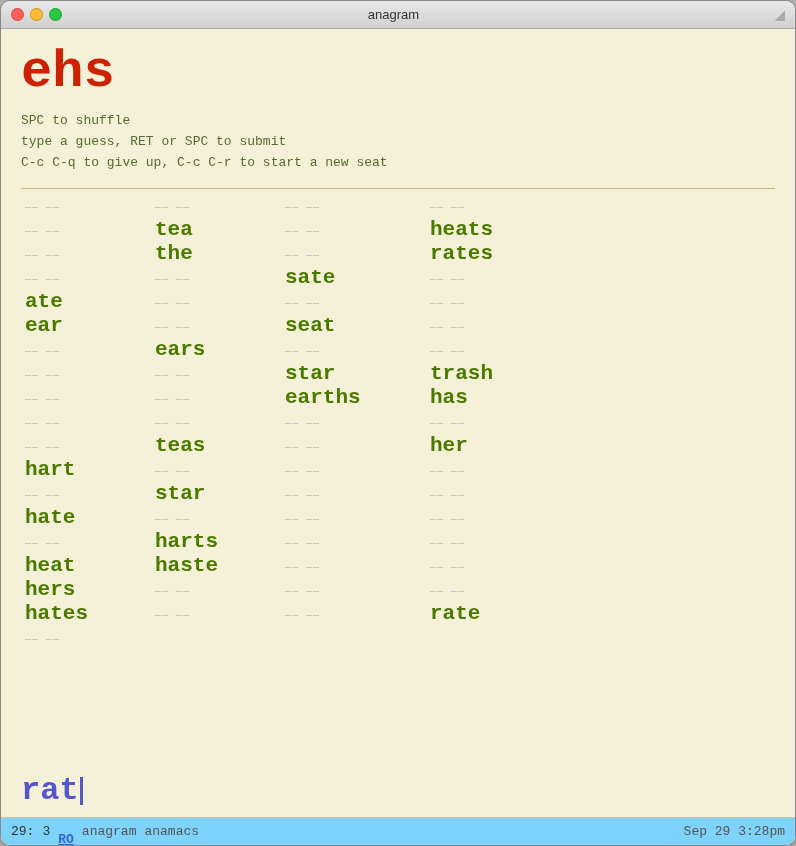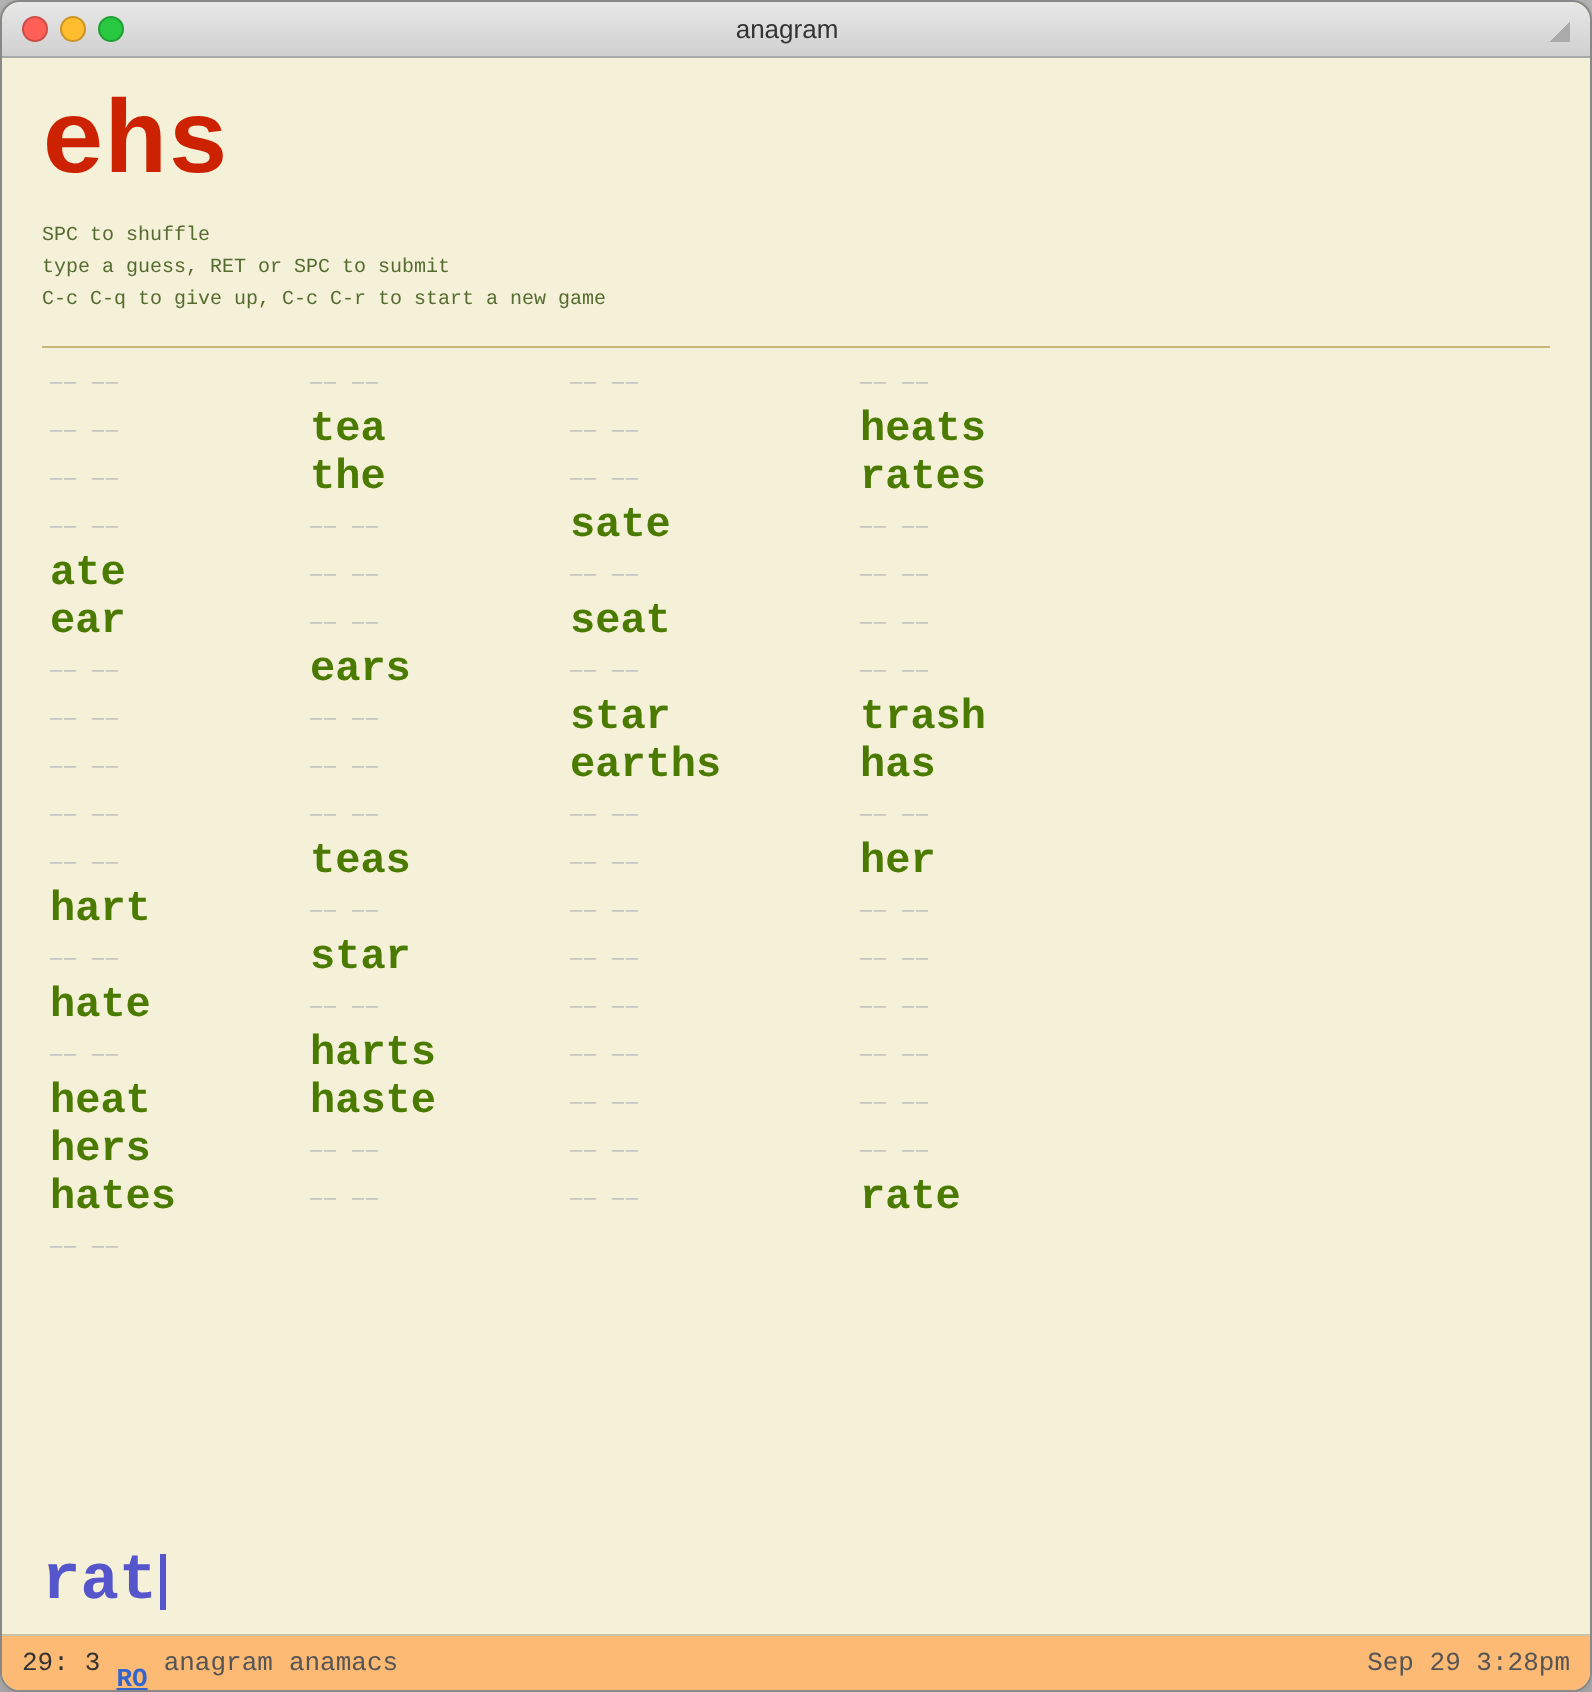--- a/index.html
+++ b/index.html
@@ -85,21 +85,21 @@
       font-size: 52px;
       font-weight: bold;
       color: #cc2200;
       font-family: 'Courier New', Courier, monospace;
       line-height: 1.1;
       margin-bottom: 10px;
     }
 
     .instructions {
       color: #556b2f;
-      font-size: 10px;
+      font-size: 13px;
       line-height: 1.6;
       font-family: 'Courier New', Courier, monospace;
       margin-bottom: 12px;
     }
 
     .grid-area {
       flex: 1;
       overflow: hidden;
     }
 
@@ -149,21 +149,21 @@
       margin-left: 1px;
       animation: blink 1s step-end infinite;
     }
 
     @keyframes blink {
       50% { opacity: 0; }
     }
 
     .statusbar {
       height: 28px;
-      background: #fdba74;
+      background: #7dd3fc;
       border-top: 1px solid #c8c4a8;
       display: flex;
       align-items: center;
       padding: 0 10px;
       font-family: 'Courier New', Courier, monospace;
       font-size: 13px;
       color: #333;
       flex-shrink: 0;
     }
 
@@ -217,21 +217,21 @@
     </div>
   </div>
 
   <div class="content">
 
     <div class="big-letters">ehs</div>
 
     <div class="instructions">
       <div>SPC to shuffle</div>
       <div>type a guess, RET or SPC to submit</div>
-      <div>C-c C-q to give up, C-c C-r to start a new game</div>
+      <div>C-c C-q to give up, C-c C-r to start a new seat</div>
     </div>
 
     <div class="separator-line"></div>
 
     <div class="grid-area">
       <div class="word-grid">
 
         <div class="cell">
             <span class="blank-sm"></span>
           </div>

